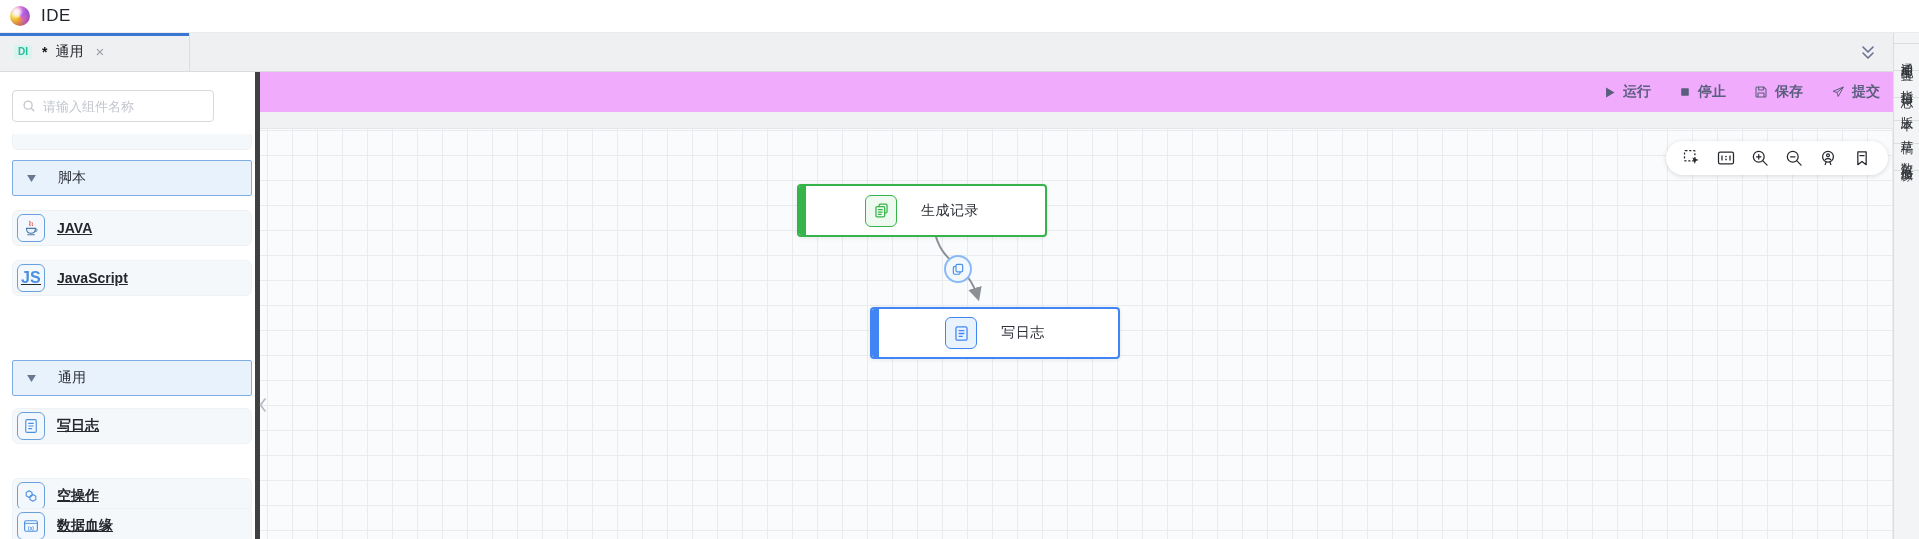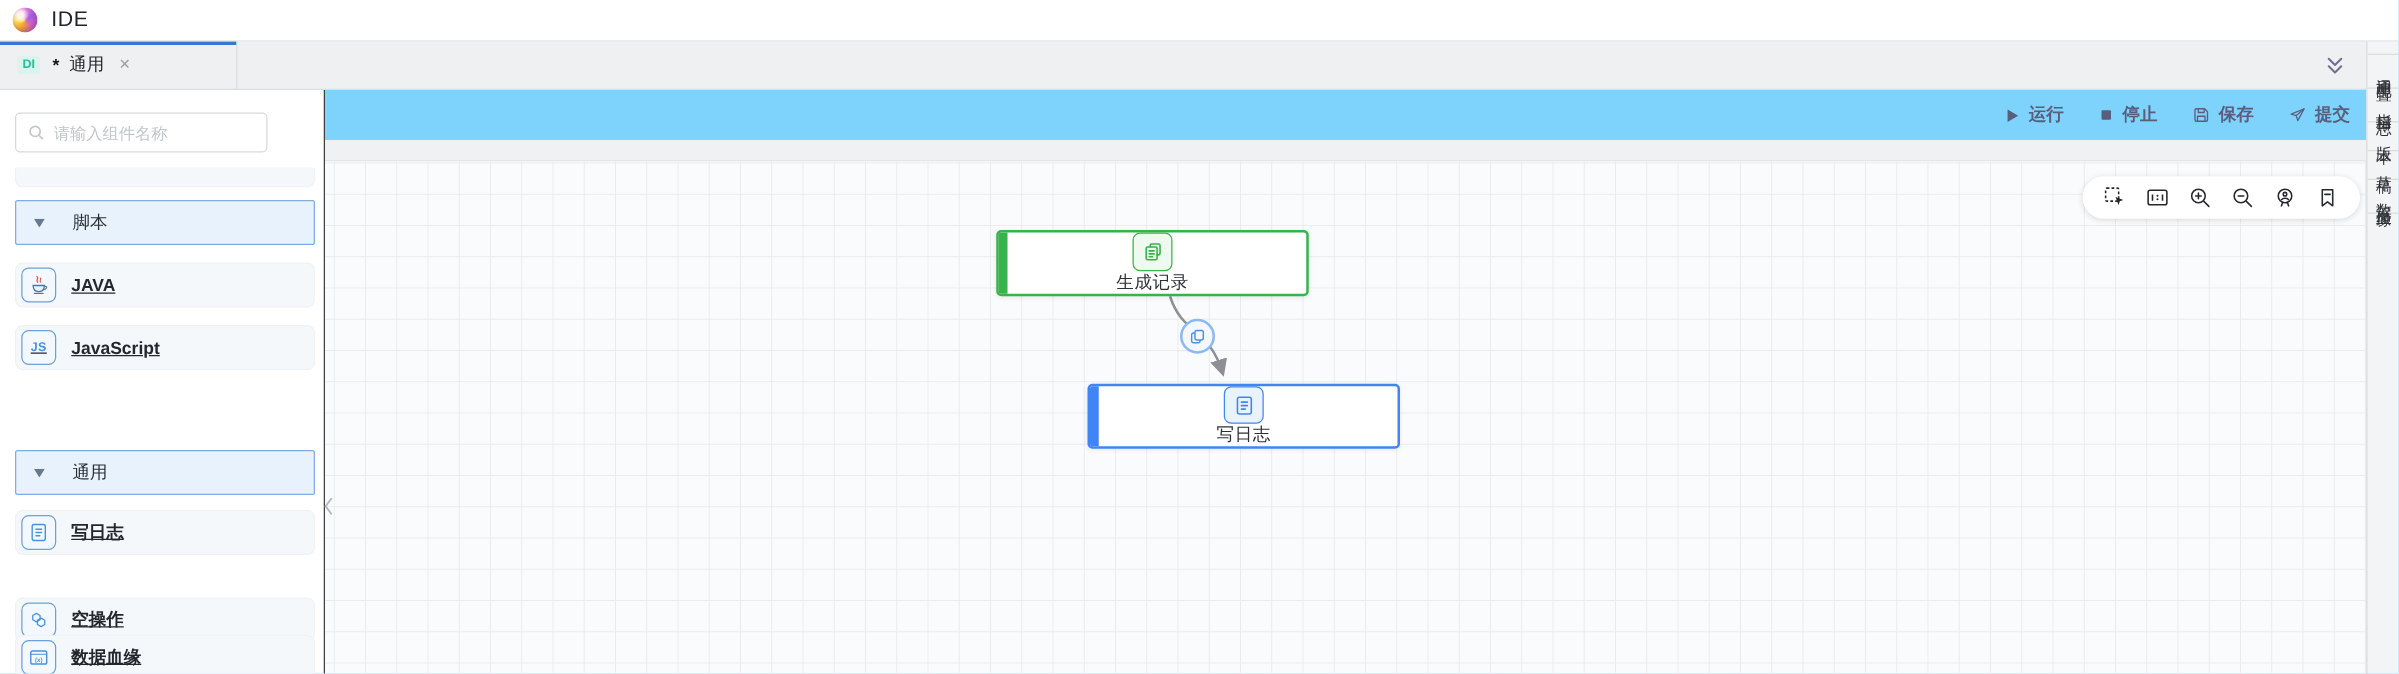--- a/index.html
+++ b/index.html
@@ -1,20 +1,20 @@
 <!DOCTYPE html>
 <html><head>
 <meta charset="utf-8">
 <style>
   * { margin:0; padding:0; box-sizing:border-box; }
   html,body { background:#fff; }
   .app {
     position:relative; width:1919px; height:539px; overflow:hidden;
     font-family:"Liberation Sans","DejaVu Sans",sans-serif;
-    color:#24272c; background:#7dd3fc;
+    color:#24272c; background:#f0abfc;
   }
   svg { display:block; }
 
   
   .header { position:absolute; left:0; top:0; width:1919px; height:33px;
     background:#fff; border-bottom:1px solid #ececec; display:flex; align-items:center; padding:0 10px; z-index:6;}
   .logo { width:20px; height:20px; border-radius:50%;
     background:
       radial-gradient(circle at 32% 30%, rgba(255,255,255,.85) 0 12%, rgba(255,255,255,0) 35%),
       conic-gradient(from 200deg, #f6a623, #f8e055, #f08bd8, #a85fe0, #d86ac0, #f6a623);
@@ -29,59 +29,59 @@
   .tab::before { content:""; position:absolute; left:0; top:0; width:100%; height:3px; background:#3877d2; }
   .tab-badge { background:#d9f4ec; color:#1fbf9c; font-size:10px; font-weight:bold;
     border-radius:2px; padding:1px 4px; line-height:12px; }
   .tab-dirty { font-size:14px; font-weight:bold; color:#111; margin-right:-2px; }
   .tab-title { font-size:14px; color:#24272c; }
   .tab-close { color:#9a9da3; font-size:15px; line-height:14px; margin-left:2px; cursor:pointer; }
   .tab-collapse { position:absolute; left:1858px; top:10px; width:20px; height:20px; cursor:pointer; }
 
   
   .left-panel { position:absolute; left:0; top:72px; width:260px; height:467px;
-    background:#fff; border-right:1px solid #404040; z-index:4; }
+    background:#fff; border-right:5px solid #404040; z-index:4; }
   .search-box { position:absolute; left:12px; top:18px; width:202px; height:32px;
     border:1px solid #d5d9de; border-radius:4px; display:flex; align-items:center; padding:0 9px; gap:7px; background:#fff; }
   .search-box input { border:none; outline:none; flex:1; font-size:13px; color:#333; width:100%;
     font-family:"Liberation Sans","DejaVu Sans",sans-serif; }
   .search-box input::placeholder { color:#c1c6cd; }
   .sb-sliver { position:absolute; left:12px; top:62px; width:240px; height:16px;
     background:#f5f8fb; border-radius:0 0 6px 6px; border:1px solid #eef2f7; border-top:none; }
   .sb-header { position:absolute; left:12px; width:240px; height:36px;
     background:#e8f2fd; border:1px solid #7fade3; border-radius:2px;
     display:flex; align-items:center; padding:16px 14px; gap:22px; font-size:14px; color:#2b2f36; cursor:pointer; }
   .sb-item { position:absolute; left:12px; width:240px; height:36px;
     background:#f5f8fb; border:1px solid #eef2f7; border-radius:6px;
     display:flex; align-items:center; padding:0 4px; cursor:pointer;text-decoration:underline; }
   .sb-icon { width:28px; height:28px; border:1px solid #69a1dd; border-radius:6px;
     background:#f3f8fe; display:flex; align-items:center; justify-content:center; flex:0 0 auto; }
-  .sb-icon .js-txt { font-size:10px; font-weight:bold; color:#4a90e2; letter-spacing:.3px; }
+  .sb-icon .js-txt { font-size:16px; font-weight:bold; color:#4a90e2; letter-spacing:.3px; }
   .sb-label { margin-left:12px; font-size:14px; font-weight:bold; color:#24272c; }
   .panel-collapse { position:absolute; left:255px; top:390px; width:16px; height:30px;
     display:flex; align-items:center; justify-content:center; cursor:pointer; z-index:5; }
 
   
   .run-toolbar { position:absolute; left:1590px; top:72px; width:290px; height:40px;
     display:flex; align-items:center; justify-content:flex-end; gap:27px; z-index:4; }
   .rt-btn { display:flex; align-items:center; gap:6px; color:#5a5e7d; font-size:14px; cursor:pointer;font-weight:bold; }
 
   
   .canvas { position:absolute; left:260px; top:112px; width:1633px; height:427px;
     background-color:#fafbfc;
     background-image:
       linear-gradient(to right, #e9ecef 1px, transparent 1px),
       linear-gradient(to bottom, #e9ecef 1px, transparent 1px);
     background-size:25px 25px; background-position:7px 18px; z-index:1; }
   .canvas-stripe { position:absolute; left:0; top:0; width:100%; height:17px;
     background:#f0f1f3; border-bottom:1px solid #e4e6e9; }
 
   .node { position:absolute; height:53px; width:250px; background:#fff; border-radius:4px;
-    display:flex; align-items:center; justify-content:flex-start; 
-    box-shadow:0 1px 4px rgba(0,0,0,.08); cursor:pointer; z-index:3;flex-direction:column; }
+    display:flex; align-items:center; justify-content:center; gap:24px;
+    box-shadow:0 1px 4px rgba(0,0,0,.08); cursor:pointer; z-index:3; }
   .node-bar { position:absolute; left:0; top:0; bottom:0; width:7px; border-radius:2px 0 0 2px; }
   .node-icon { width:32px; height:32px; border-radius:6px; display:flex; align-items:center; justify-content:center; }
   .node-label { font-size:14px; font-weight:500; color:#2b2f36; letter-spacing:.5px; }
   .node-green { border:2px solid #36b34a; }
   .node-green .node-bar { background:#36b34a; }
   .node-green .node-icon { border:1.5px solid #36b34a; background:#eef9ef; }
   .node-blue { border:2px solid #4185f4; }
   .node-blue .node-bar { background:#4185f4; }
   .node-blue .node-icon { border:1.5px solid #4185f4; background:#e9f3fe; }
 

